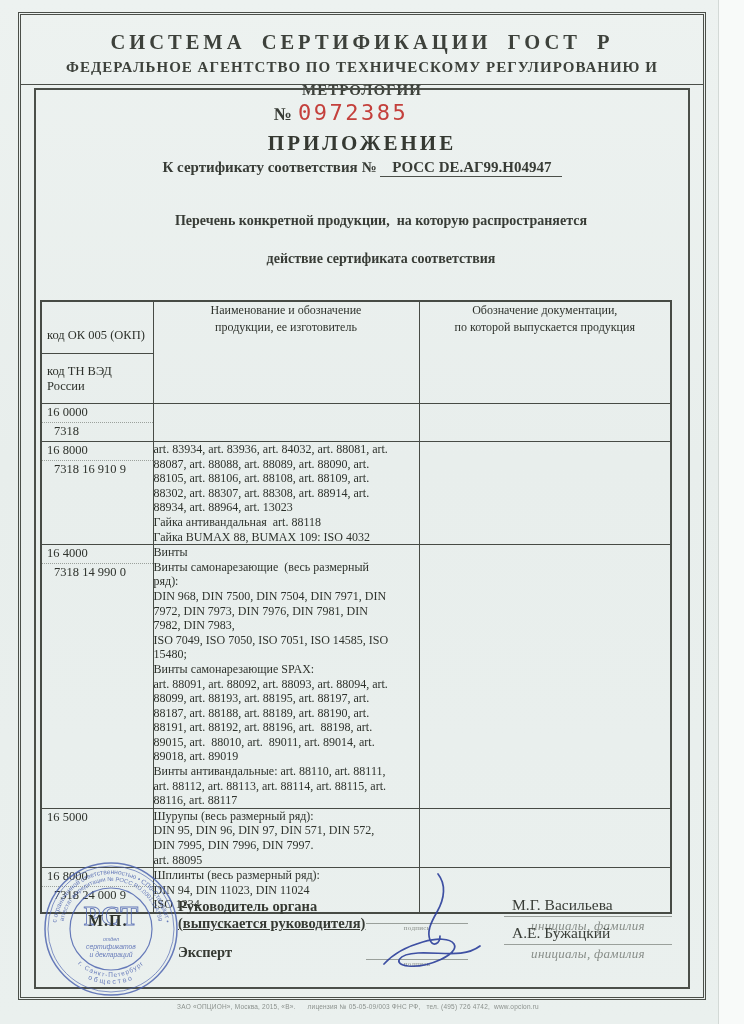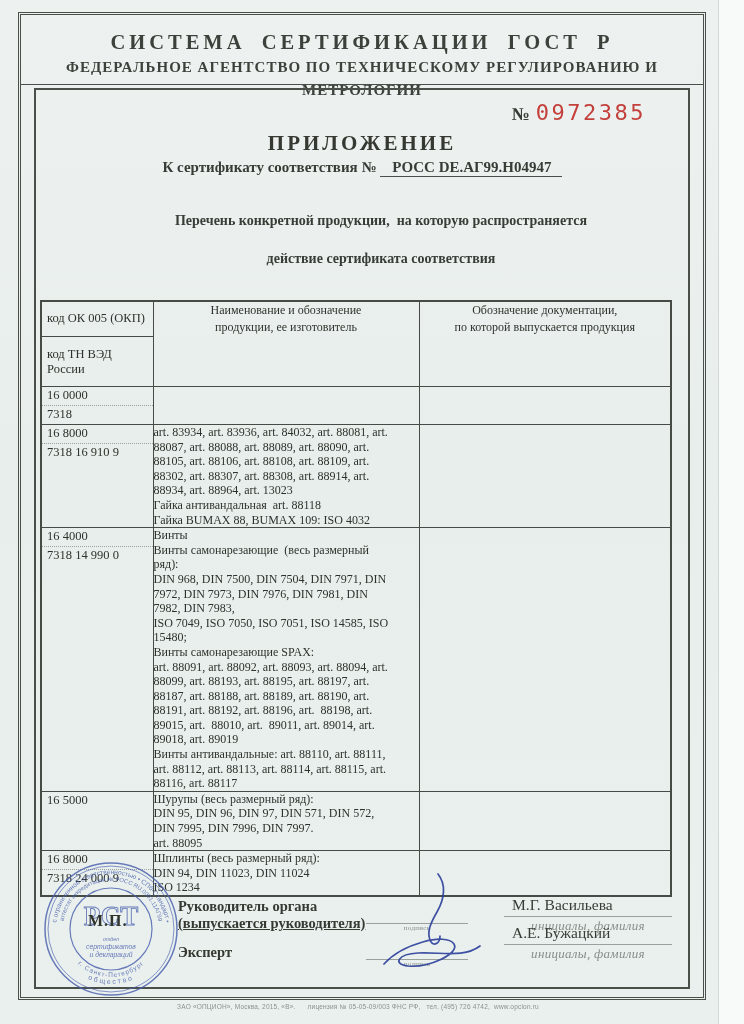--- a/index.html
+++ b/index.html
@@ -9,40 +9,40 @@
   .scan-margin{position:absolute;left:718px;top:0;width:26px;height:1024px;
     background:#f8faf9;border-left:1px solid #d3d9d6;}
   .frame{position:absolute;left:18px;top:12px;width:682px;height:982px;
     border:3px double #4b4f49;}
   
   .masthead{height:70px;text-align:center;border-bottom:1px solid #4b4f49;box-sizing:border-box;padding-top:14px;}
   .mast1{font-size:20.5px;font-weight:bold;letter-spacing:4px;word-spacing:7px;color:#3d413b;line-height:26px;}
   .mast2{font-size:15px;font-weight:bold;letter-spacing:1px;color:#3d413b;line-height:23px;margin-top:1px;}
   
   .content{position:absolute;left:13px;top:73px;right:13px;bottom:8px;border:2px solid #4b4f49;}
-  .numrow{text-align:right;padding:10px 42px 0 0;height:26px;}
+  .numrow{text-align:center;padding:10px 42px 0 0;height:26px;}
   .no-prefix{font-size:18px;font-weight:bold;color:#383c36;margin-right:6px;}
   .no-digits{font-family:"DejaVu Sans Mono",monospace;font-size:22px;color:#c4403c;letter-spacing:2.5px;}
   .title{text-align:center;font-size:21px;font-weight:bold;letter-spacing:3px;color:#353932;margin-top:5px;}
   .certline{text-align:center;font-size:15px;font-weight:bold;color:#383c36;margin-top:3px;}
   .cert-number{border-bottom:1px solid #4b4f49;padding:0 10px 1px 12px;font-weight:bold;}
   .desc{text-align:center;font-size:14px;font-weight:bold;color:#383c36;margin-top:16px;line-height:19px;white-space:pre-wrap;padding-left:10px;}
   
   table.products{border-collapse:collapse;table-layout:fixed;margin:13px 0 0 4px;width:630px;
     border:2px solid #474b45;}
   table.products th,table.products td{border:1.5px solid #474b45;vertical-align:top;
     font-size:12px;color:#2e322c;padding:0;}
   col.c1{width:112px;}col.c2{width:266px;}col.c3{width:252px;}
   .th1{padding:0;font-weight:normal;text-align:left;}
-  .th1-top{padding:9px 3px 10px 5px;border-bottom:1.5px solid #474b45;font-size:12.5px;}
+  .th1-top{padding:26px 3px 10px 5px;border-bottom:1.5px solid #474b45;font-size:12.5px;}
   .th1-bot{padding:10px 3px 9px 5px;font-size:12.5px;}
   .thc{font-weight:normal;font-size:12.5px;line-height:17px;text-align:center;vertical-align:middle;white-space:pre-line;padding:4px 6px;}
   .okp{display:block;padding:1px 4px 2px 5px;border-bottom:1px dotted #9ba19c;font-size:12.5px;}
   .okp.solo{border-bottom:none;}
-  .tnved{display:block;padding:1px 8px 2px 5px;font-size:12.5px;}
+  .tnved{display:block;padding:1px 8px 2px 5px;font-size:12.5px;margin-left:7px;}
   td.prod{white-space:pre-wrap;line-height:14.6px;padding:2px 4px 3px 6px;}
   
   .sig-area{position:absolute;left:0;right:0;top:768px;height:140px;}
   .stamp{position:absolute;left:4px;top:0;width:142px;height:142px;opacity:.82;}
   .mp{position:absolute;left:52px;top:54px;font-size:16px;font-weight:bold;letter-spacing:1px;color:#2f332c;}
   .role1{position:absolute;left:142px;top:40px;font-size:14.5px;font-weight:bold;color:#353932;line-height:17px;}
   .role1 .u{text-decoration:underline;}
   .role2{position:absolute;left:142px;top:86px;font-size:14.5px;font-weight:bold;color:#353932;}
   .sigline{position:absolute;width:102px;height:18px;border-bottom:1px solid #9aa09b;text-align:center;}
   .sigline.s1{left:330px;top:47px;}

